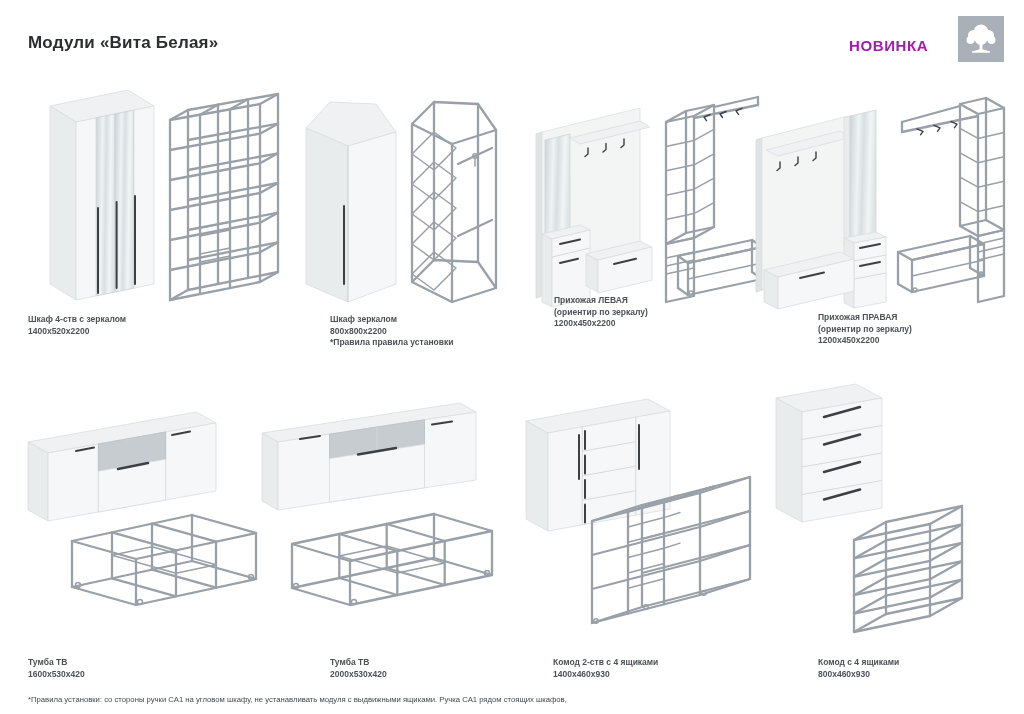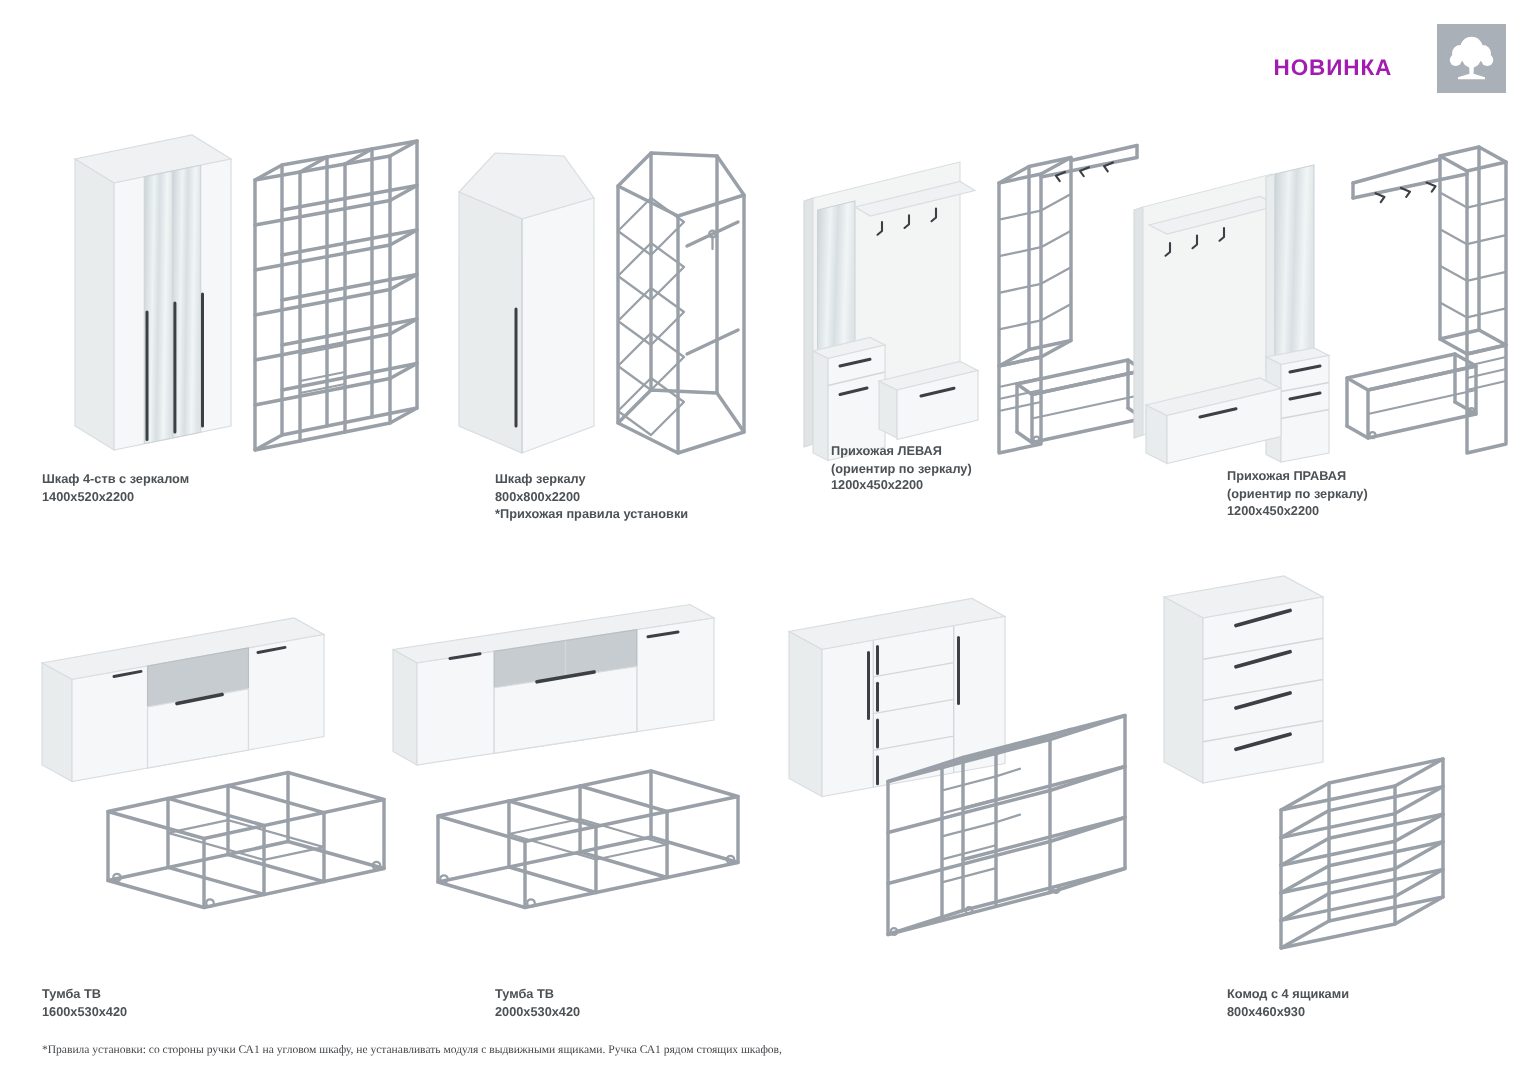--- a/index.html
+++ b/index.html
@@ -3,21 +3,21 @@
 <meta charset="utf-8">
 <style>
   html,body{margin:0;padding:0;background:#ffffff;}
   .page{position:relative;width:1024px;height:714px;background:#ffffff;overflow:hidden;
         font-family:"Liberation Sans",sans-serif;}
   .title{position:absolute;left:28px;top:33px;font-size:17px;font-weight:bold;color:#2b2d2f;letter-spacing:.2px;}
   .badge{position:absolute;left:849px;top:37px;font-size:15px;font-weight:bold;color:#a21caf;letter-spacing:.6px;}
   .logo{position:absolute;left:958px;top:16px;width:46px;height:46px;}
   .illus{position:absolute;}
   .label{position:absolute;font-size:8.5px;color:#4c5155;line-height:11.5px;width:210px;font-weight:bold;}
-  .footnote{position:absolute;left:28px;top:695px;font-size:7.7px;color:#45494d;line-height:9.6px;width:760px;font-family:Liberation Serif, serif;}
+  .footnote{position:absolute;left:28px;top:695px;font-size:7.7px;color:#45494d;line-height:9.6px;width:760px;}
   
   .f0{fill:#f6f7f8;stroke:#d9dde0;stroke-width:.8;}
   .f1{fill:#e9eced;stroke:#d9dde0;stroke-width:.8;}
   .f2{fill:#eff1f2;stroke:#d9dde0;stroke-width:.8;}
   .f3{fill:#e0e4e5;stroke:#d6dadc;stroke-width:.8;}
   .pan{fill:#f3f5f5;stroke:#dcdfe1;stroke-width:.8;}
   .mir{fill:url(#mirr);stroke:#ccd3d6;stroke-width:.7;}
   .niche{fill:#c7ccd0;stroke:#b8bdc1;stroke-width:.7;}
   .sm{stroke:#d2d7d9;stroke-width:.9;fill:none;}
   .hd{stroke:#3c4045;stroke-width:2;fill:none;stroke-linecap:round;}
@@ -36,20 +36,21 @@
       <linearGradient id="mirr" x1="0" y1="0" x2="1" y2="0.15">
         <stop offset="0" stop-color="#ccd4d8"></stop>
           <stop offset="0.35" stop-color="#eef3f4"></stop>
         <stop offset="0.55" stop-color="#d8dfe2"></stop>
           <stop offset="0.8" stop-color="#f1f5f6"></stop>
         <stop offset="1" stop-color="#dfe5e7"></stop>
       </linearGradient>
     </defs>
   </svg>
 
+  <div class="title">Модули «Вита Белая»</div>
   <div class="badge">НОВИНКА</div>
 
   <svg class="logo" viewBox="0 0 46 46">
     <rect x="0" y="0" width="46" height="46" fill="#a9b0b7"></rect>
     <g fill="#ffffff">
       <circle cx="23" cy="16" r="7.5"></circle>
         <circle cx="15.5" cy="19.5" r="5.5"></circle>
         <circle cx="30.5" cy="19.5" r="5.5"></circle>
       <circle cx="12.5" cy="24" r="4"></circle>
         <circle cx="33.5" cy="24" r="4"></circle>
@@ -393,24 +394,24 @@
       <line class="wf" x1="86" y1="231.6" x2="118" y2="213.6"></line>
   </svg>
 
   <div class="label" style="left:28px;top:314px">
     <div>Шкаф 4-ств с зеркалом</div>
     <div></div>
     <div>1400х520х2200</div>
     <div></div>
   </div>
   <div class="label" style="left:330px;top:314px">
-    <div>Шкаф зеркалу</div>
+    <div>Шкаф зеркалом</div>
     <div></div>
     <div>800х800х2200</div>
-    <div>*Прихожая правила установки</div>
+    <div>*Правила правила установки</div>
   </div>
   <div class="label" style="left:554px;top:295px">
     <div>Прихожая  ЛЕВАЯ</div>
     <div>(ориентир по зеркалу)</div>
     <div>1200х450х2200</div>
     <div></div>
   </div>
   <div class="label" style="left:818px;top:312px">
     <div>Прихожая  ПРАВАЯ</div>
     <div>(ориентир по зеркалу)</div>
@@ -419,20 +420,24 @@
   </div>
 
   <div class="label" style="left:28px;top:657px">
     <div>Тумба ТВ</div>
     <div>1600х530х420</div>
   </div>
   <div class="label" style="left:330px;top:657px">
     <div>Тумба ТВ</div>
     <div>2000х530х420</div>
   </div>
+  <div class="label" style="left:553px;top:657px">
+    <div>Комод 2-ств с 4 ящиками</div>
+    <div>1400х460х930</div>
+  </div>
   <div class="label" style="left:818px;top:657px">
     <div>Комод с 4 ящиками</div>
     <div>800х460х930</div>
   </div>
 
   <div class="footnote">
     <div>*Правила установки: со стороны ручки СА1 на угловом шкафу, не устанавливать модуля с выдвижными ящиками. Ручка СА1 рядом стоящих шкафов,</div>
   </div>
 
 </div>

